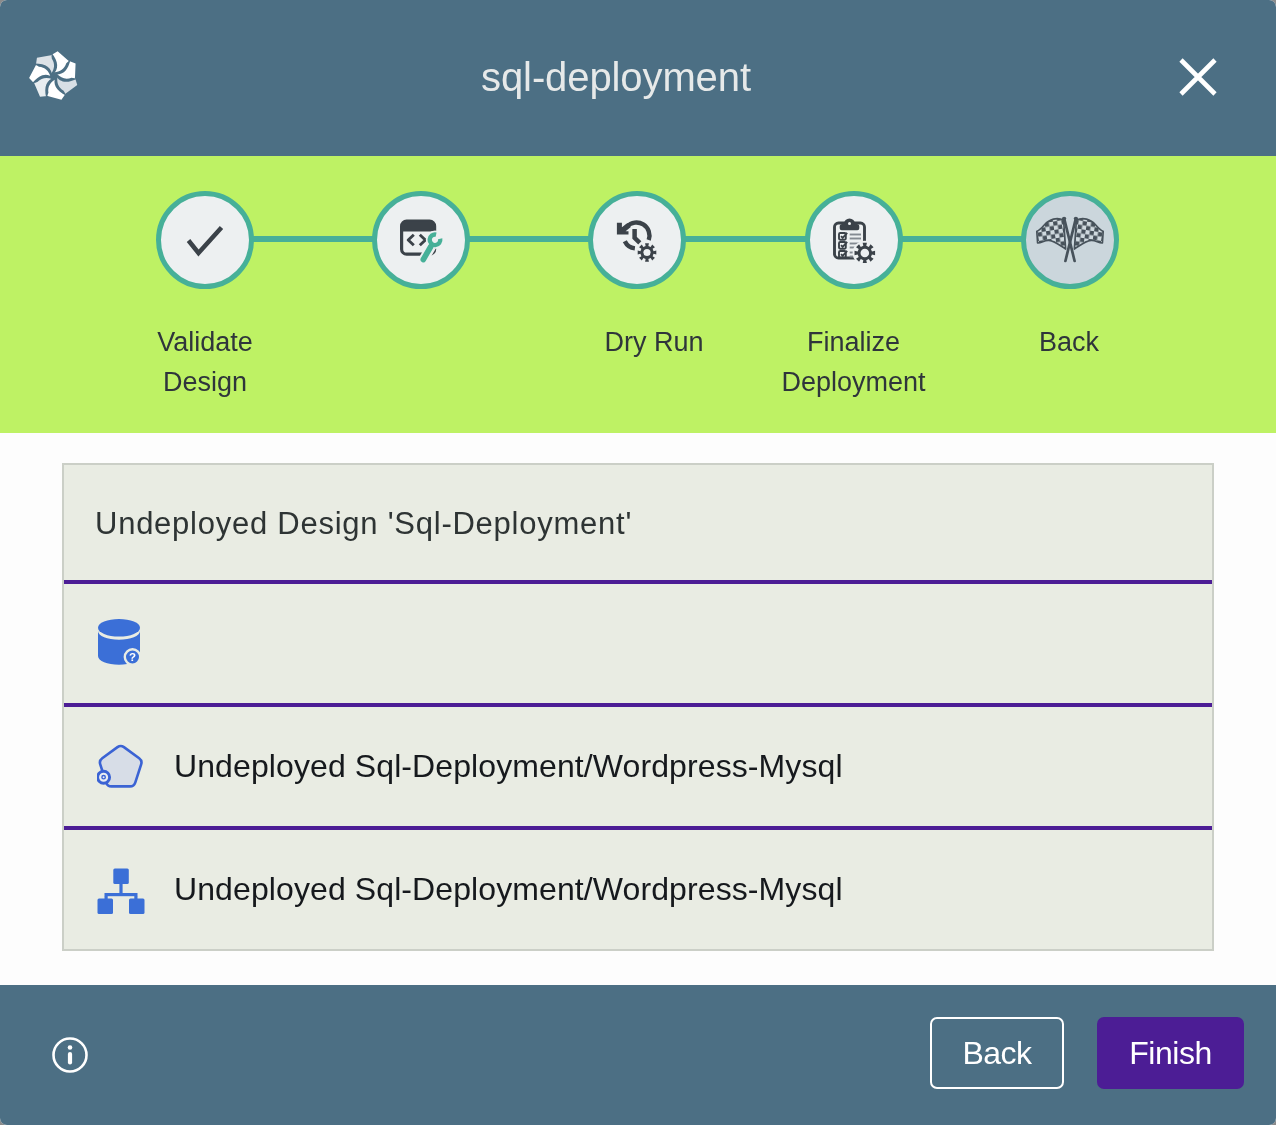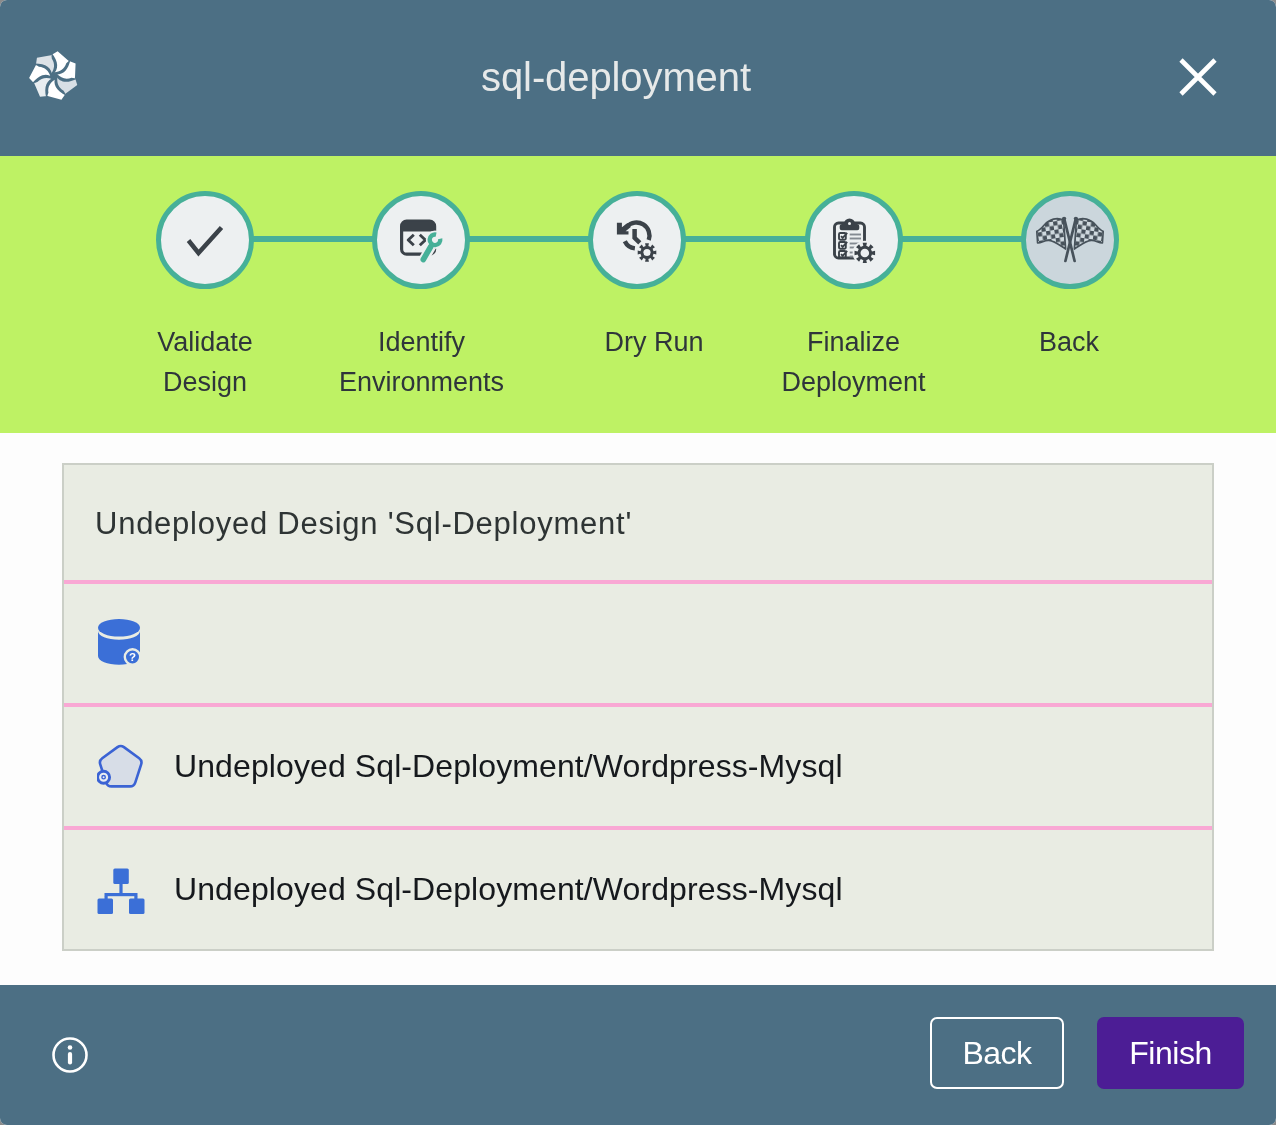--- a/index.html
+++ b/index.html
@@ -8,21 +8,21 @@
   .hdr{position:absolute;left:0;top:0;width:1276px;height:156px;background:#4c6f84;}
   .hdr-title{position:absolute;top:55px;left:0;width:1232px;text-align:center;font-size:40px;letter-spacing:-0.1px;color:#e6e9e9;}
   .logo{position:absolute;left:28px;top:50px;}
   .xbtn{position:absolute;left:1179px;top:58px;}
   .stepper{position:absolute;left:0;top:156px;width:1276px;height:277px;background:#bef264;}
   .connector{position:absolute;left:205px;top:80px;width:864px;height:6px;background:#46b098;}
   .circ{position:absolute;width:88px;height:88px;border:5.5px solid #46b098;border-radius:50%;background:#edf0f1;top:34.5px;display:flex;align-items:center;justify-content:center;}
   .circ.cur{background:#cbd6dc;}
   .slabel{position:absolute;top:167px;width:260px;text-align:center;font-size:27px;line-height:39.5px;color:#2f353b;}
   .content{position:absolute;left:0;top:433px;width:1276px;height:552px;background:#fdfdfd;}
-  .box{position:absolute;left:62px;top:30px;width:1148px;border:2px solid #cbcfc7;background:#f9a8d4;}
+  .box{position:absolute;left:62px;top:30px;width:1148px;border:2px solid #cbcfc7;background:#4c1d95;}
   .row{position:relative;background:#e9ece3;}
   .row1{height:115px;}
   .rowi{height:119px;margin-top:4px;}
   .rtext1{position:absolute;left:31px;top:calc(50% + 1.5px);transform:translateY(-50%);font-size:31px;color:#2e3434;letter-spacing:0.75px;}
   .rtext{position:absolute;left:110px;top:calc(50% - 1px);transform:translateY(-50%);font-size:32px;color:#16191d;letter-spacing:0.1px;}
   .ricon{position:absolute;left:33px;top:calc(50% + 3px);transform:translateY(-50%);}
   .ftr{position:absolute;left:0;top:985px;width:1276px;height:140px;background:#4c6f84;}
   .info{position:absolute;left:51px;top:51px;}
   .btn{position:absolute;top:32px;height:72px;border-radius:7px;font-size:32px;letter-spacing:-0.5px;color:#fff;display:flex;align-items:center;justify-content:center;box-sizing:border-box;}
   .btn-back{left:930px;width:134px;border:2px solid #fff;}
@@ -129,21 +129,20 @@
           </g>
 <g stroke="#47525b" stroke-width="2.7" stroke-linecap="round">
             <path d="M 29.2 2.6 L 39.6 45"></path>
             <path d="M 40.8 2.6 L 30.4 45"></path>
           </g>
 <ellipse cx="29.1" cy="2.4" rx="2.1" ry="1.6" fill="#47525b"></ellipse>
           <ellipse cx="40.9" cy="2.4" rx="2.1" ry="1.6" fill="#47525b"></ellipse>
 </svg>
       </div>
     <div class="slabel" style="left:75px;">Validate<br>Design</div>
-    <div class="slabel" style="left:291.5px;">Identify<br>Environments</div>
     <div class="slabel" style="left:524px;">Dry Run</div>
     <div class="slabel" style="left:723.5px;">Finalize<br>Deployment</div>
     <div class="slabel" style="left:939px;">Back</div>
   </div>
   <div class="content">
     <div class="box">
       <div class="row row1">
           <div class="rtext1">Undeployed Design 'Sql-Deployment'</div>
         </div>
       <div class="row rowi">

